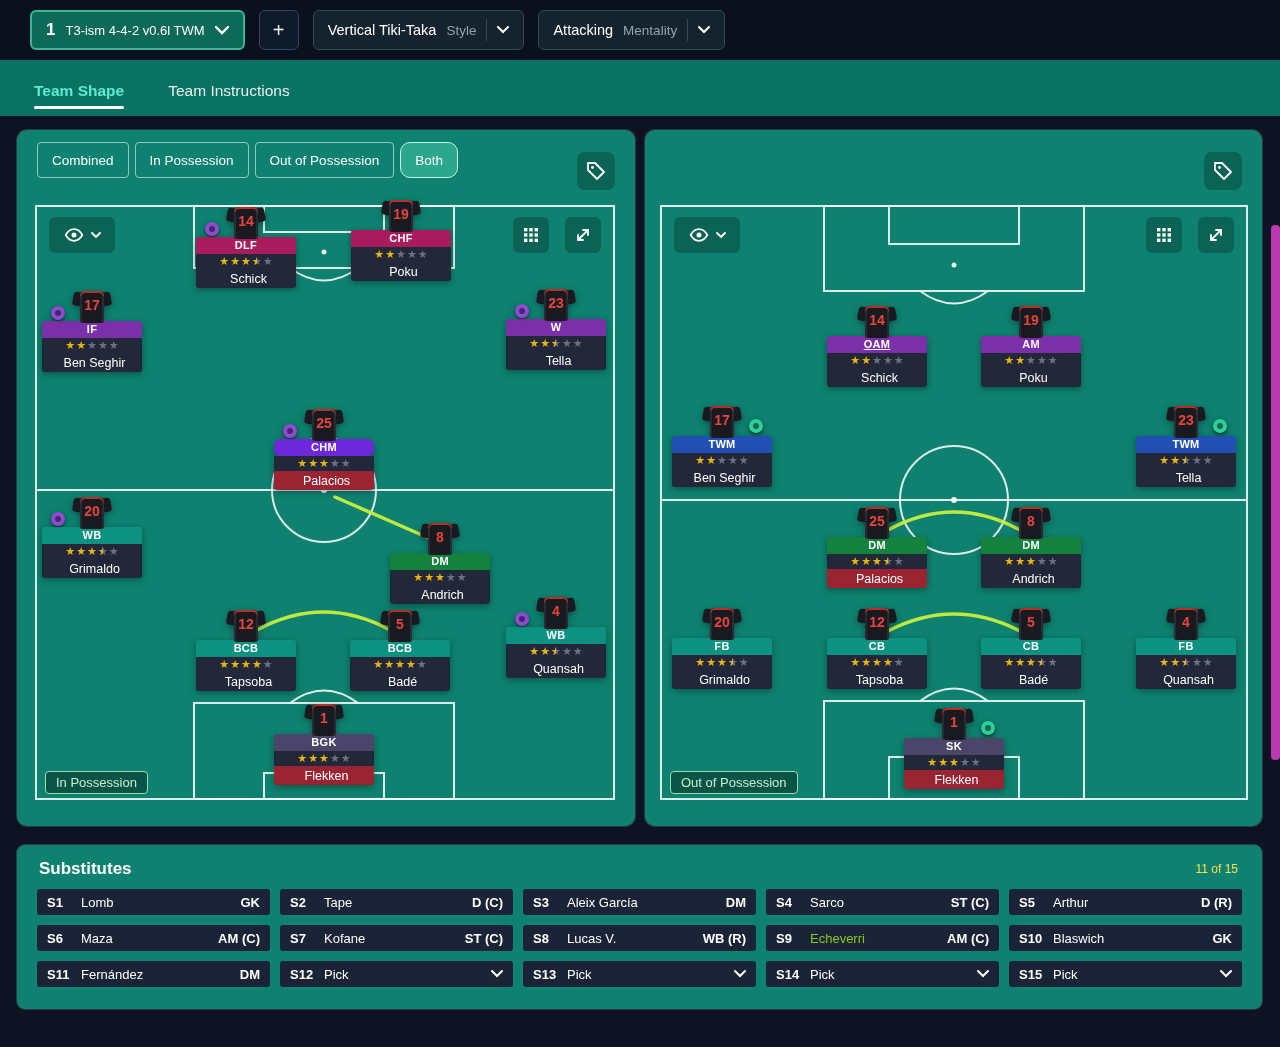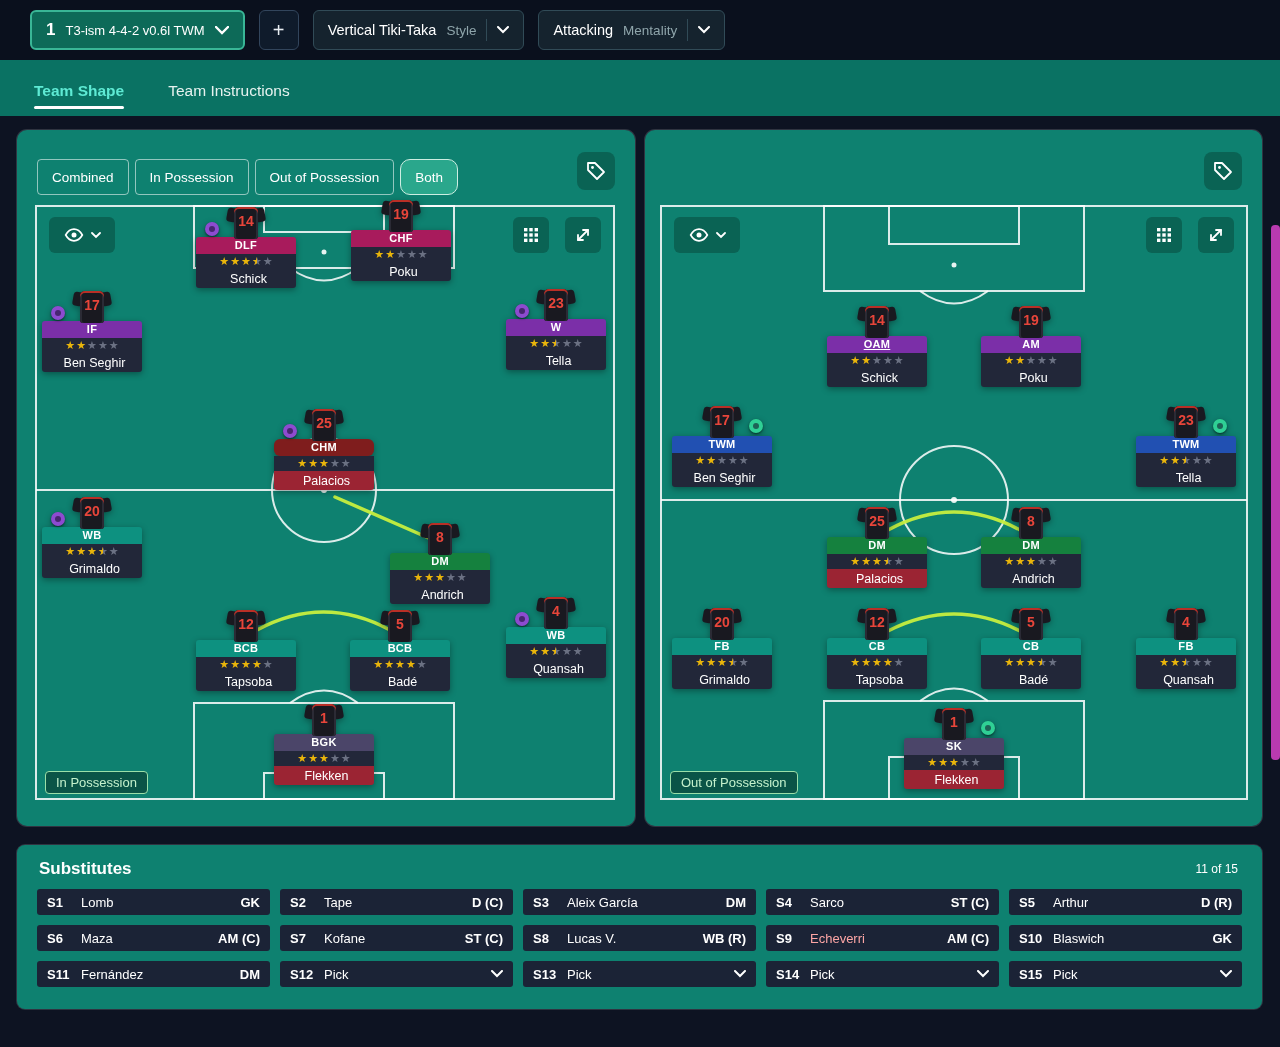--- a/index.html
+++ b/index.html
@@ -27,21 +27,21 @@
   .tab { position:relative; padding-bottom:16px; color:#e6f2ef; font-size:15.5px; cursor:pointer; }
   .tab.active { font-weight:700; color:#5eead4; }
   .tab.active::after { content:""; position:absolute; left:0; right:0; bottom:7px; height:3px; background:#fff; border-radius:2px; }
 
   
   .content { position:relative; height:931px; }
   .panel { position:absolute; background:#0e8170; border-radius:10px; box-shadow:0 0 0 1px rgba(255,255,255,.14); }
   .panel.left  { left:17px;  top:14px; width:618px; height:696px; }
   .panel.right { left:645px; top:14px; width:617px; height:696px; }
 
-  .filters { position:absolute; left:20px; top:29px; display:flex; gap:6px; z-index:5; }
+  .filters { position:absolute; left:20px; top:12px; display:flex; gap:6px; z-index:5; }
   .filter-btn { height:36px; padding:0 14px; display:flex; align-items:center; background:transparent;
     border:1px solid rgba(255,255,255,.55); border-radius:4px; color:#fff; font-size:13.5px; cursor:pointer; white-space:nowrap; }
   .filter-btn.active { background:#2aa78c; border-color:#cdeee2;border-radius:10px; }
 
   .icon-btn { display:flex; align-items:center; justify-content:center; background:#0a6354;
     border:none; border-radius:8px; cursor:pointer; }
   .tag-btn { position:absolute; right:20px; top:22px; width:38px; height:38px; z-index:5; }
 
   .pitch { position:absolute; top:75px; }
   .pitch.p0 { left:18px; width:580px; height:595px; }
@@ -79,27 +79,27 @@
   .dot { position:absolute; width:14px; height:14px; border-radius:50%; z-index:4; box-shadow:0 1px 2px rgba(0,0,0,.45); }
   .dot::after { content:""; position:absolute; inset:4px; border-radius:50%; background:rgba(15,10,35,.55); }
   .dot.left-purple { left:11px; top:16px; }
   .dot.right-green { right:11px; top:14px; }
 
   
   .subs { position:absolute; left:17px; top:729px; width:1245px; height:164px; background:#0e8170;
     border-radius:8px; box-shadow:0 0 0 1px rgba(255,255,255,.14); }
   .subs-head { display:flex; align-items:center; justify-content:space-between; padding:14px 24px 10px 22px; }
   .subs-title { color:#fff; font-size:17px; font-weight:700; }
-  .subs-count { color:#ffffff; font-size:12px; }
+  .subs-count { color:#fde047; font-size:12px; }
   .subs-grid { display:grid; grid-template-columns:repeat(5,1fr); gap:10px; padding:0 20px; }
   .sub-cell { display:flex; align-items:center; height:26px; background:#1b2336; border-radius:3px;
     padding:0 10px; color:#fff; font-size:13px; cursor:pointer; }
   .sub-slot { font-weight:700; width:30px; flex:0 0 auto; }
   .sub-name { margin-left:4px; white-space:nowrap; overflow:hidden; }
-  .sub-name.hl { color:#fca5a5; }
+  .sub-name.hl { color:#84cc16; }
   .sub-pos { margin-left:auto; font-weight:700; font-size:13px; white-space:nowrap; }
   .sub-chev { margin-left:auto; display:flex; }
 
   .scroll-thumb { position:absolute; right:0; top:109px; width:9px; height:535px; border-radius:4px; }
 </style>
 </head>
 <body>
 
 <div class="app">
 
@@ -303,21 +303,21 @@
           <div class="player" style="left: 237px; top: 203px;">
             <span class="dot left-purple" style="background: rgb(141, 75, 208);"></span>
             <div class="shirt-wrap">
               <div class="shirt">
                 <span class="sl l"></span>
                 <span class="sl r"></span>
                 <span class="body"></span>
                 <span class="num">25</span>
               </div>
             </div>
-            <div class="role-badge" style="background: #7f1d1d; border-radius: 6px;">CHM</div>
+            <div class="role-badge" style="background: #6d28d9; border-radius: 6px;">CHM</div>
             <div class="stars-row">
               <span class="star full">★</span>
               <span class="star full">★</span>
               <span class="star full">★</span>
               <span class="star empty">★</span>
               <span class="star empty">★</span>
             </div>
             <div class="name-row" style="background: rgb(155, 36, 51);">
               <span class="avatar"></span>
               <span class="pname">Palacios</span>

